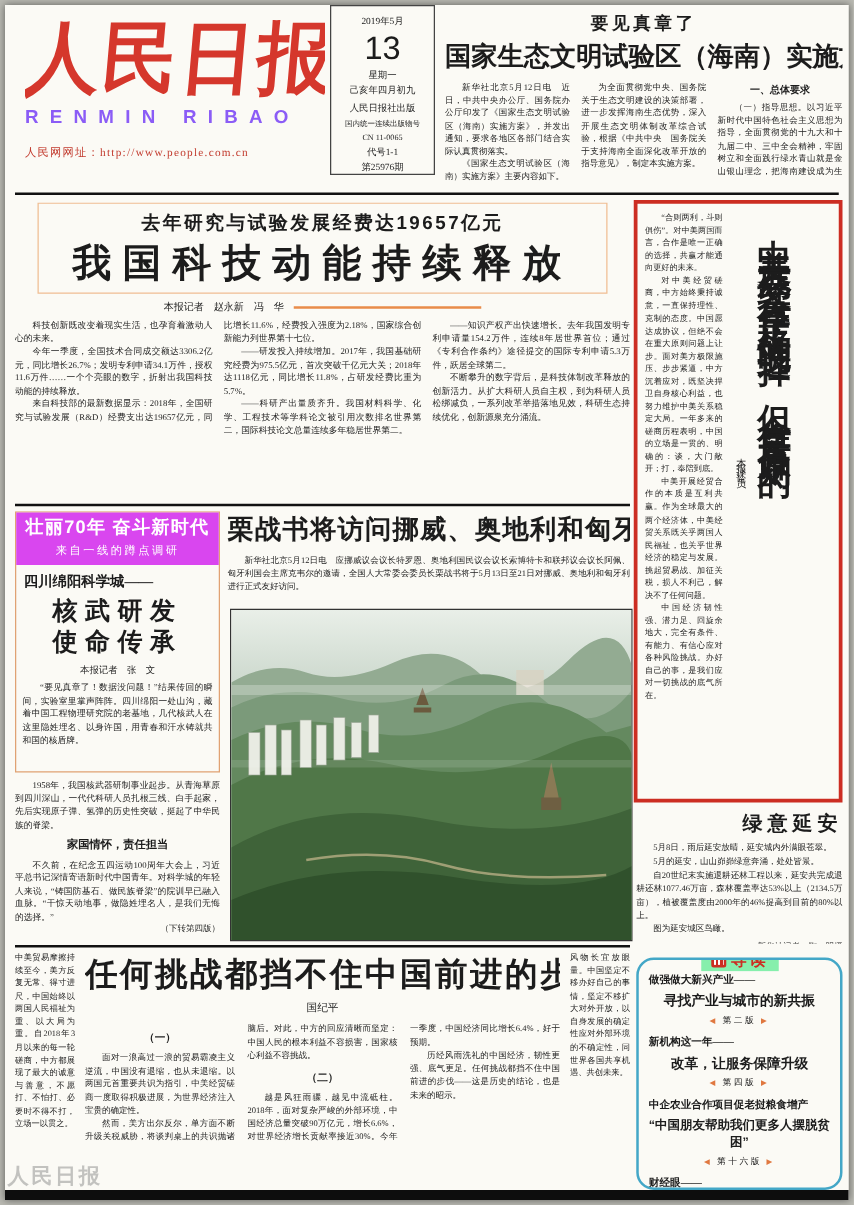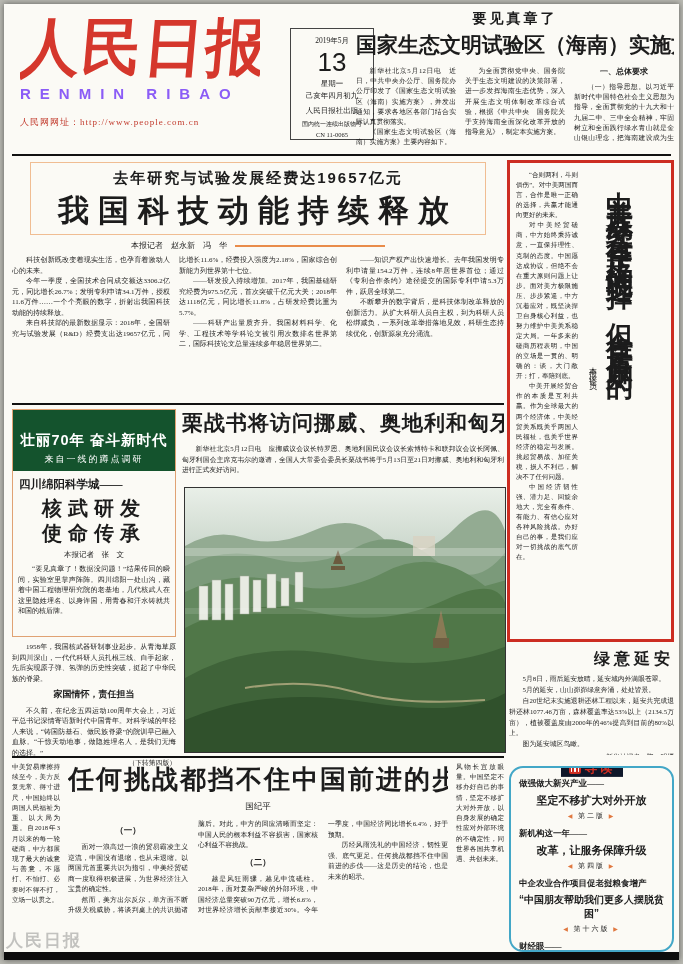--- a/index.html
+++ b/index.html
@@ -43,21 +43,21 @@
   .byline-rule { height:2px; background:#e98c4a; flex:0 0 90px; }
   .byline-rule.long { flex:0 0 150px; }
   
   #combox { border:3px solid #cc2d22; padding:7px 6px; display:flex; gap:5px; }
   #com-body { width:62px; font-size:6.5px; line-height:1.55; }
   #com-byline { writing-mode:vertical-rl; font-size:8px; letter-spacing:4px; padding-top:190px; width:14px;}
   #com-title { writing-mode:vertical-rl; height:424px; font-size:27px; font-weight:bold;
     letter-spacing:7px; line-height:1.28; font-family:"Liberation Sans",sans-serif; }
   
   #zl-box { border:1px solid #e0a273; }
-  #zl-banner { background:#14532d; color:#fff; text-align:center; padding:21px 2px 5px; }
+  #zl-banner { background:#d946ef; color:#fff; text-align:center; padding:2px 2px 5px; }
   #zl-banner .t { font-size:14.5px; font-weight:bold; letter-spacing:1px;
     font-family:"Liberation Sans",sans-serif;}
   #zl-banner .s { font-size:9px; margin-top:3px; letter-spacing:2px;}
   #zl-dek { font-size:11.5px; font-weight:bold; padding:6px 6px 0; }
   #zl-title { font-size:20px; font-weight:bold; text-align:center; letter-spacing:6px;
     line-height:1.25; font-family:"Liberation Sans",sans-serif; margin-top:4px;}
   .byline-sm { text-align:center; font-size:7.5px; margin:4px 0; }
   .body-7 { font-size:7px; line-height:1.5; }
   
   #li-title { font-size:21px; font-weight:bold; text-align:center; letter-spacing:1px;
@@ -65,21 +65,21 @@
   
   #photo-frame { border:1px solid #333; }
   
   #lv-title { font-size:16px; font-weight:bold; text-align:right; letter-spacing:4px;
     font-family:"Liberation Sans",sans-serif; }
   #lv-text { font-size:6.8px; line-height:1.6; margin-top:4px; }
   .credit { text-align:right; font-size:6.8px; margin-top:2px; }
   
   #dd-box { border:2px solid #43a7c7; border-radius:14px; padding:10px 8px 4px; }
   #dd-head { position:absolute; top:-1px; left:50%; transform:translate(-50%,-45%);
-    background:#0f172a; padding:0 8px; display:flex; align-items:center; gap:4px; }
+    background:#86efac; padding:0 8px; display:flex; align-items:center; gap:4px; }
   #dd-head .txt { color:#cc2d22; font-weight:bold; font-size:13px; letter-spacing:2px;
     font-family:"Liberation Sans",sans-serif;}
   #dd-icon { width:12px; height:12px; background:#cc2d22; border-radius:2px; position:relative; }
   #dd-icon:before { content:""; position:absolute; left:2px; top:2px; width:8px; height:8px;
     background:repeating-linear-gradient(90deg,#fff 0 1.5px,#cc2d22 1.5px 3.5px); }
   .dd-item { margin-bottom:7px; }
   .dd-k { font-size:8.5px; font-weight:bold; }
   .dd-t { font-size:11px; font-weight:bold; text-align:center; margin-top:3px;
     font-family:"Liberation Sans",sans-serif;}
   .dd-p { text-align:center; font-size:7px; margin-top:3px; letter-spacing:2px; }
@@ -101,21 +101,21 @@
 <body>
 
 <div id="paper">
 
   <div class="abs" style="left:16px; top:6px; width:240px; height:140px;">
     <div id="logo-cn">人民日报</div>
     <div id="logo-latin" style="width:228px;">RENMIN RIBAO</div>
     <div id="site-line">人民网网址：http://www.people.com.cn</div>
   </div>
 
-  <div class="abs" id="datebox" style="left:260px; top:24px; width:84px; height:112px;margin-left:26px;">
+  <div class="abs" id="datebox" style="left:260px; top:0; width:84px; height:136px;">
     <div>2019年5月</div>
     <div class="day">13</div>
     <div>星期一</div>
     <div>己亥年四月初九</div>
     <div style="margin-top:3px;">人民日报社出版</div>
     <div style="margin-top:3px; font-size:6px;">国内统一连续出版物号</div>
     <div style="font-size:6.5px;">CN 11-0065</div>
     <div>代号1-1</div>
     <div>第25976期</div>
 
@@ -264,21 +264,21 @@
   </div>
 
   <div class="abs" id="dd-box" style="left:505px; top:762px; width:165px; height:186px;">
     <div id="dd-head">
       <span id="dd-icon"></span>
       <span class="txt">导读</span>
     </div>
 
     <div class="dd-item">
       <div class="dd-k">做强做大新兴产业——</div>
-      <div class="dd-t">坚定不移扩大对外开放</div>
+      <div class="dd-t">寻找产业与城市的新共振</div>
       <div class="dd-p"><span class="ar">◀</span> <span>第二版</span> <span class="ar">▶</span></div>
     </div>
 
     <div class="dd-item">
       <div class="dd-k">新机构这一年——</div>
       <div class="dd-t">改革，让服务保障升级</div>
       <div class="dd-p"><span class="ar">◀</span> <span>第四版</span> <span class="ar">▶</span></div>
     </div>
 
     <div class="dd-item">

